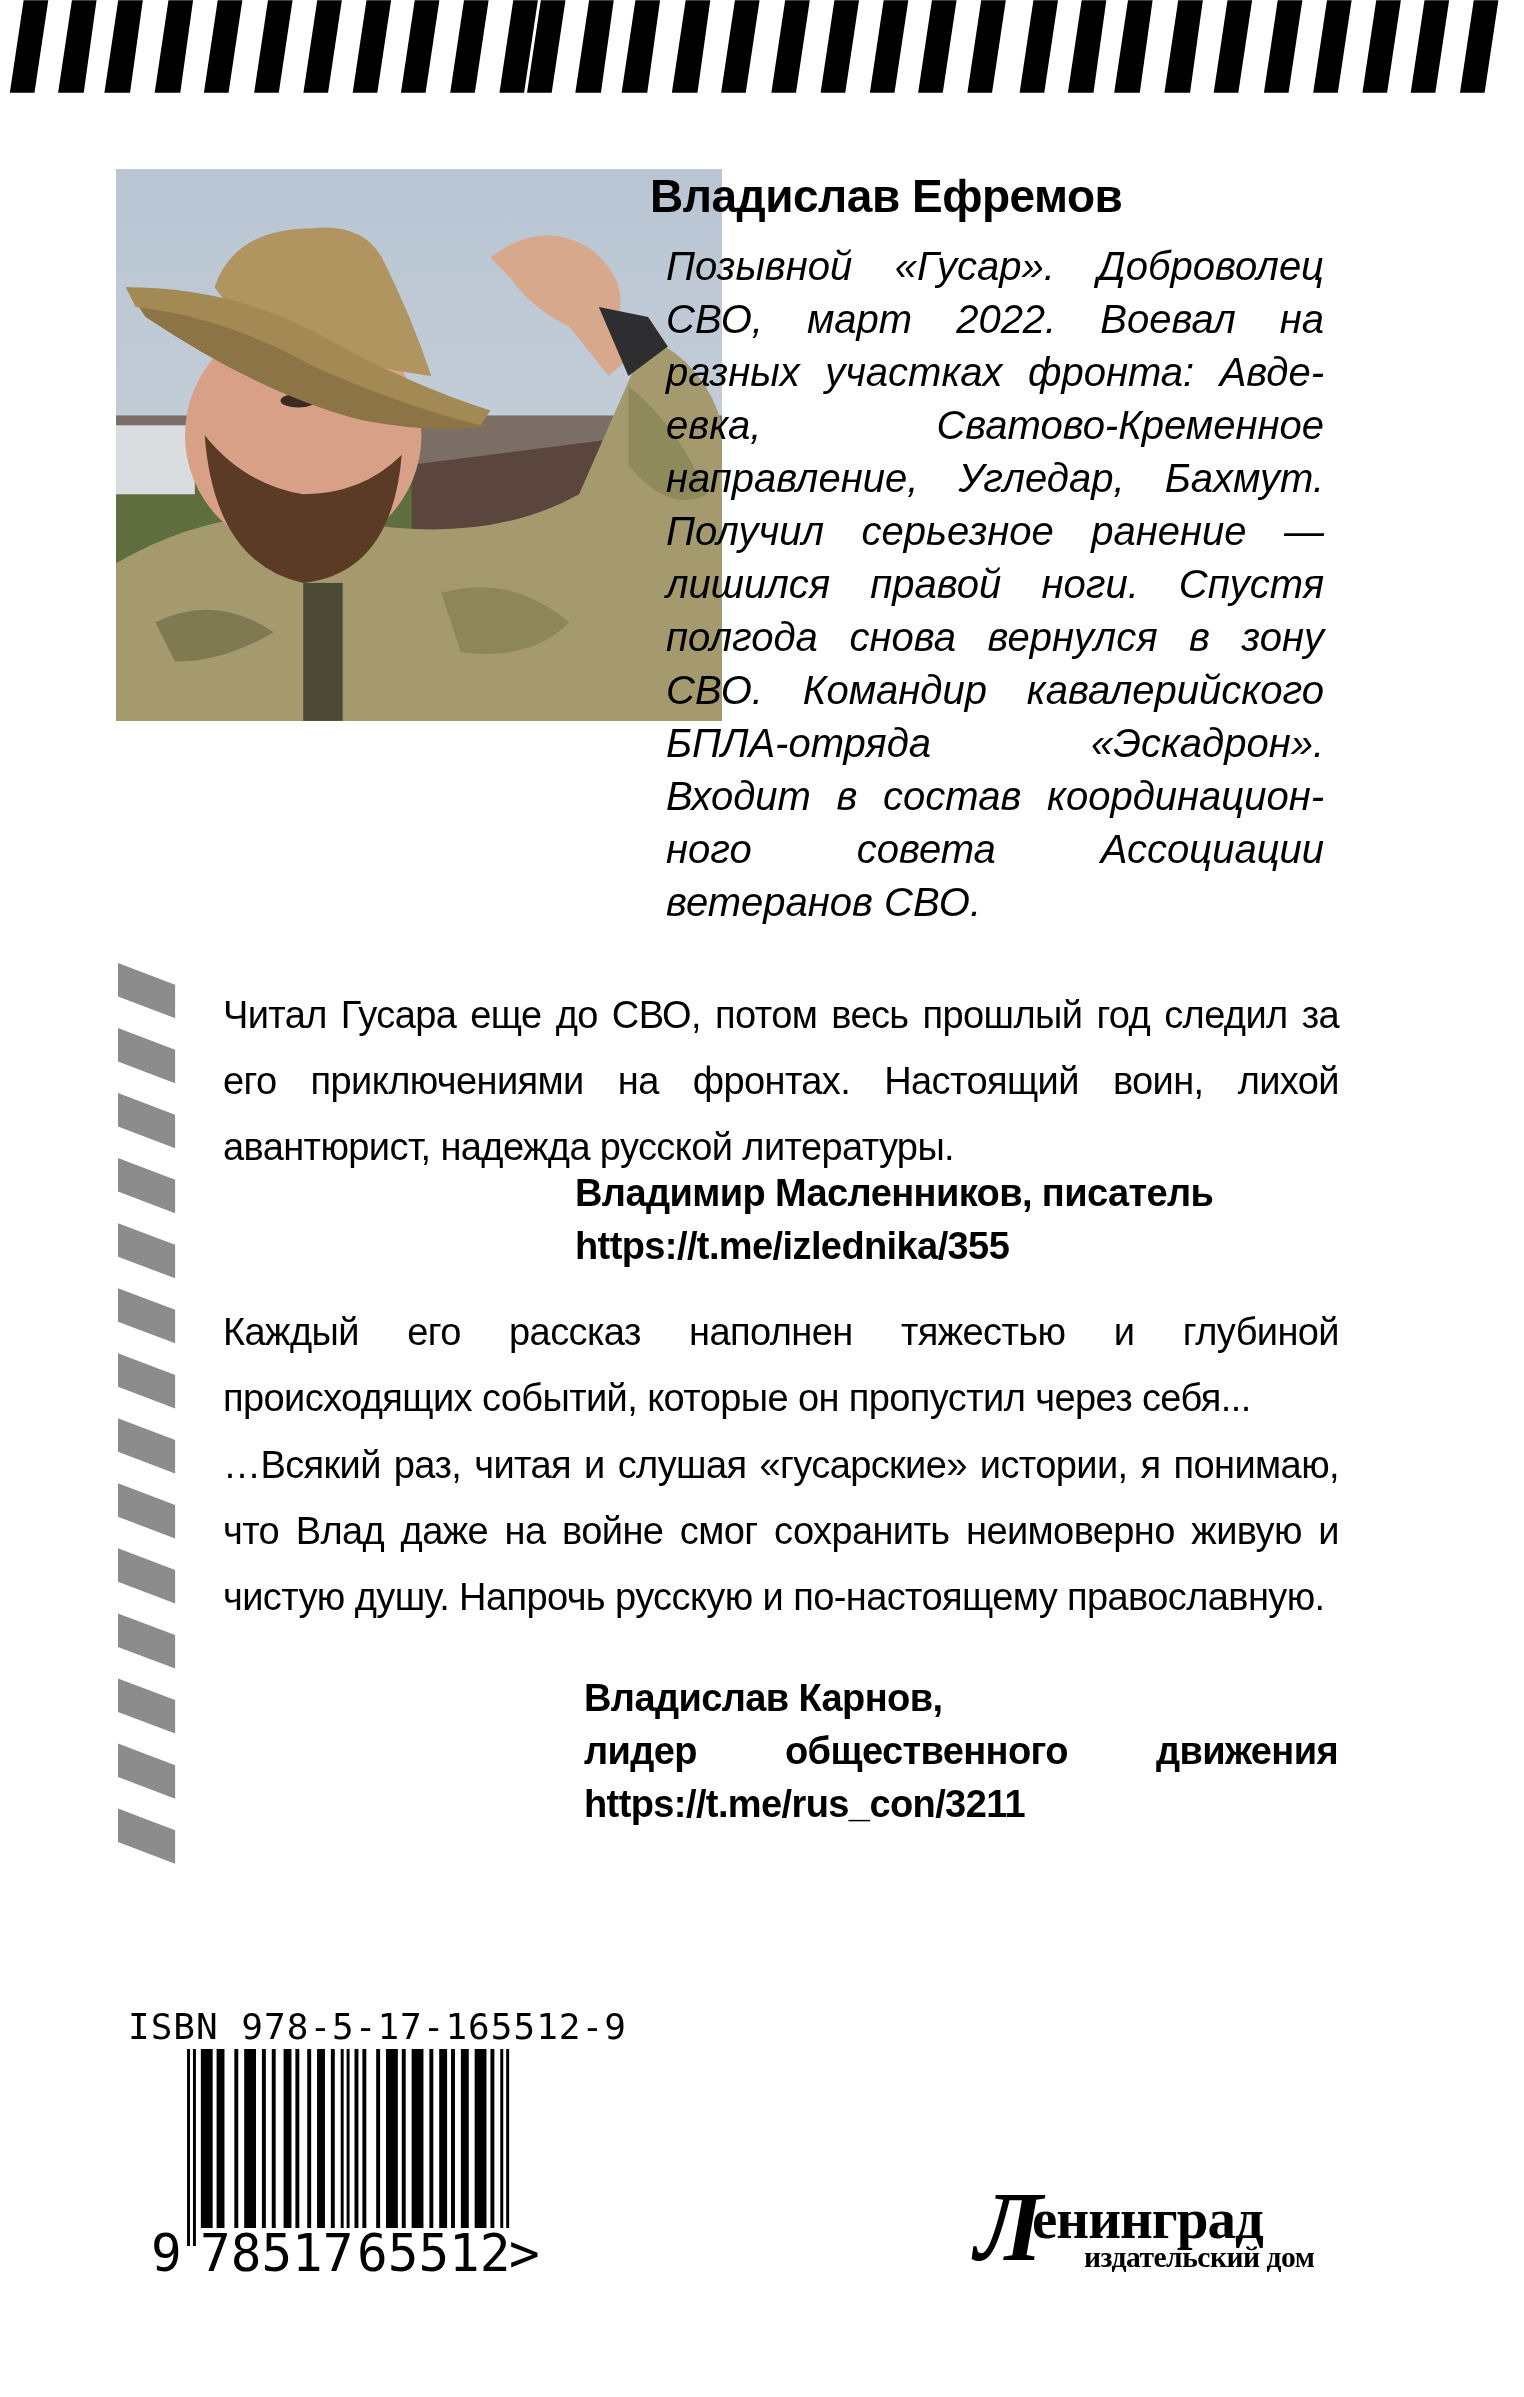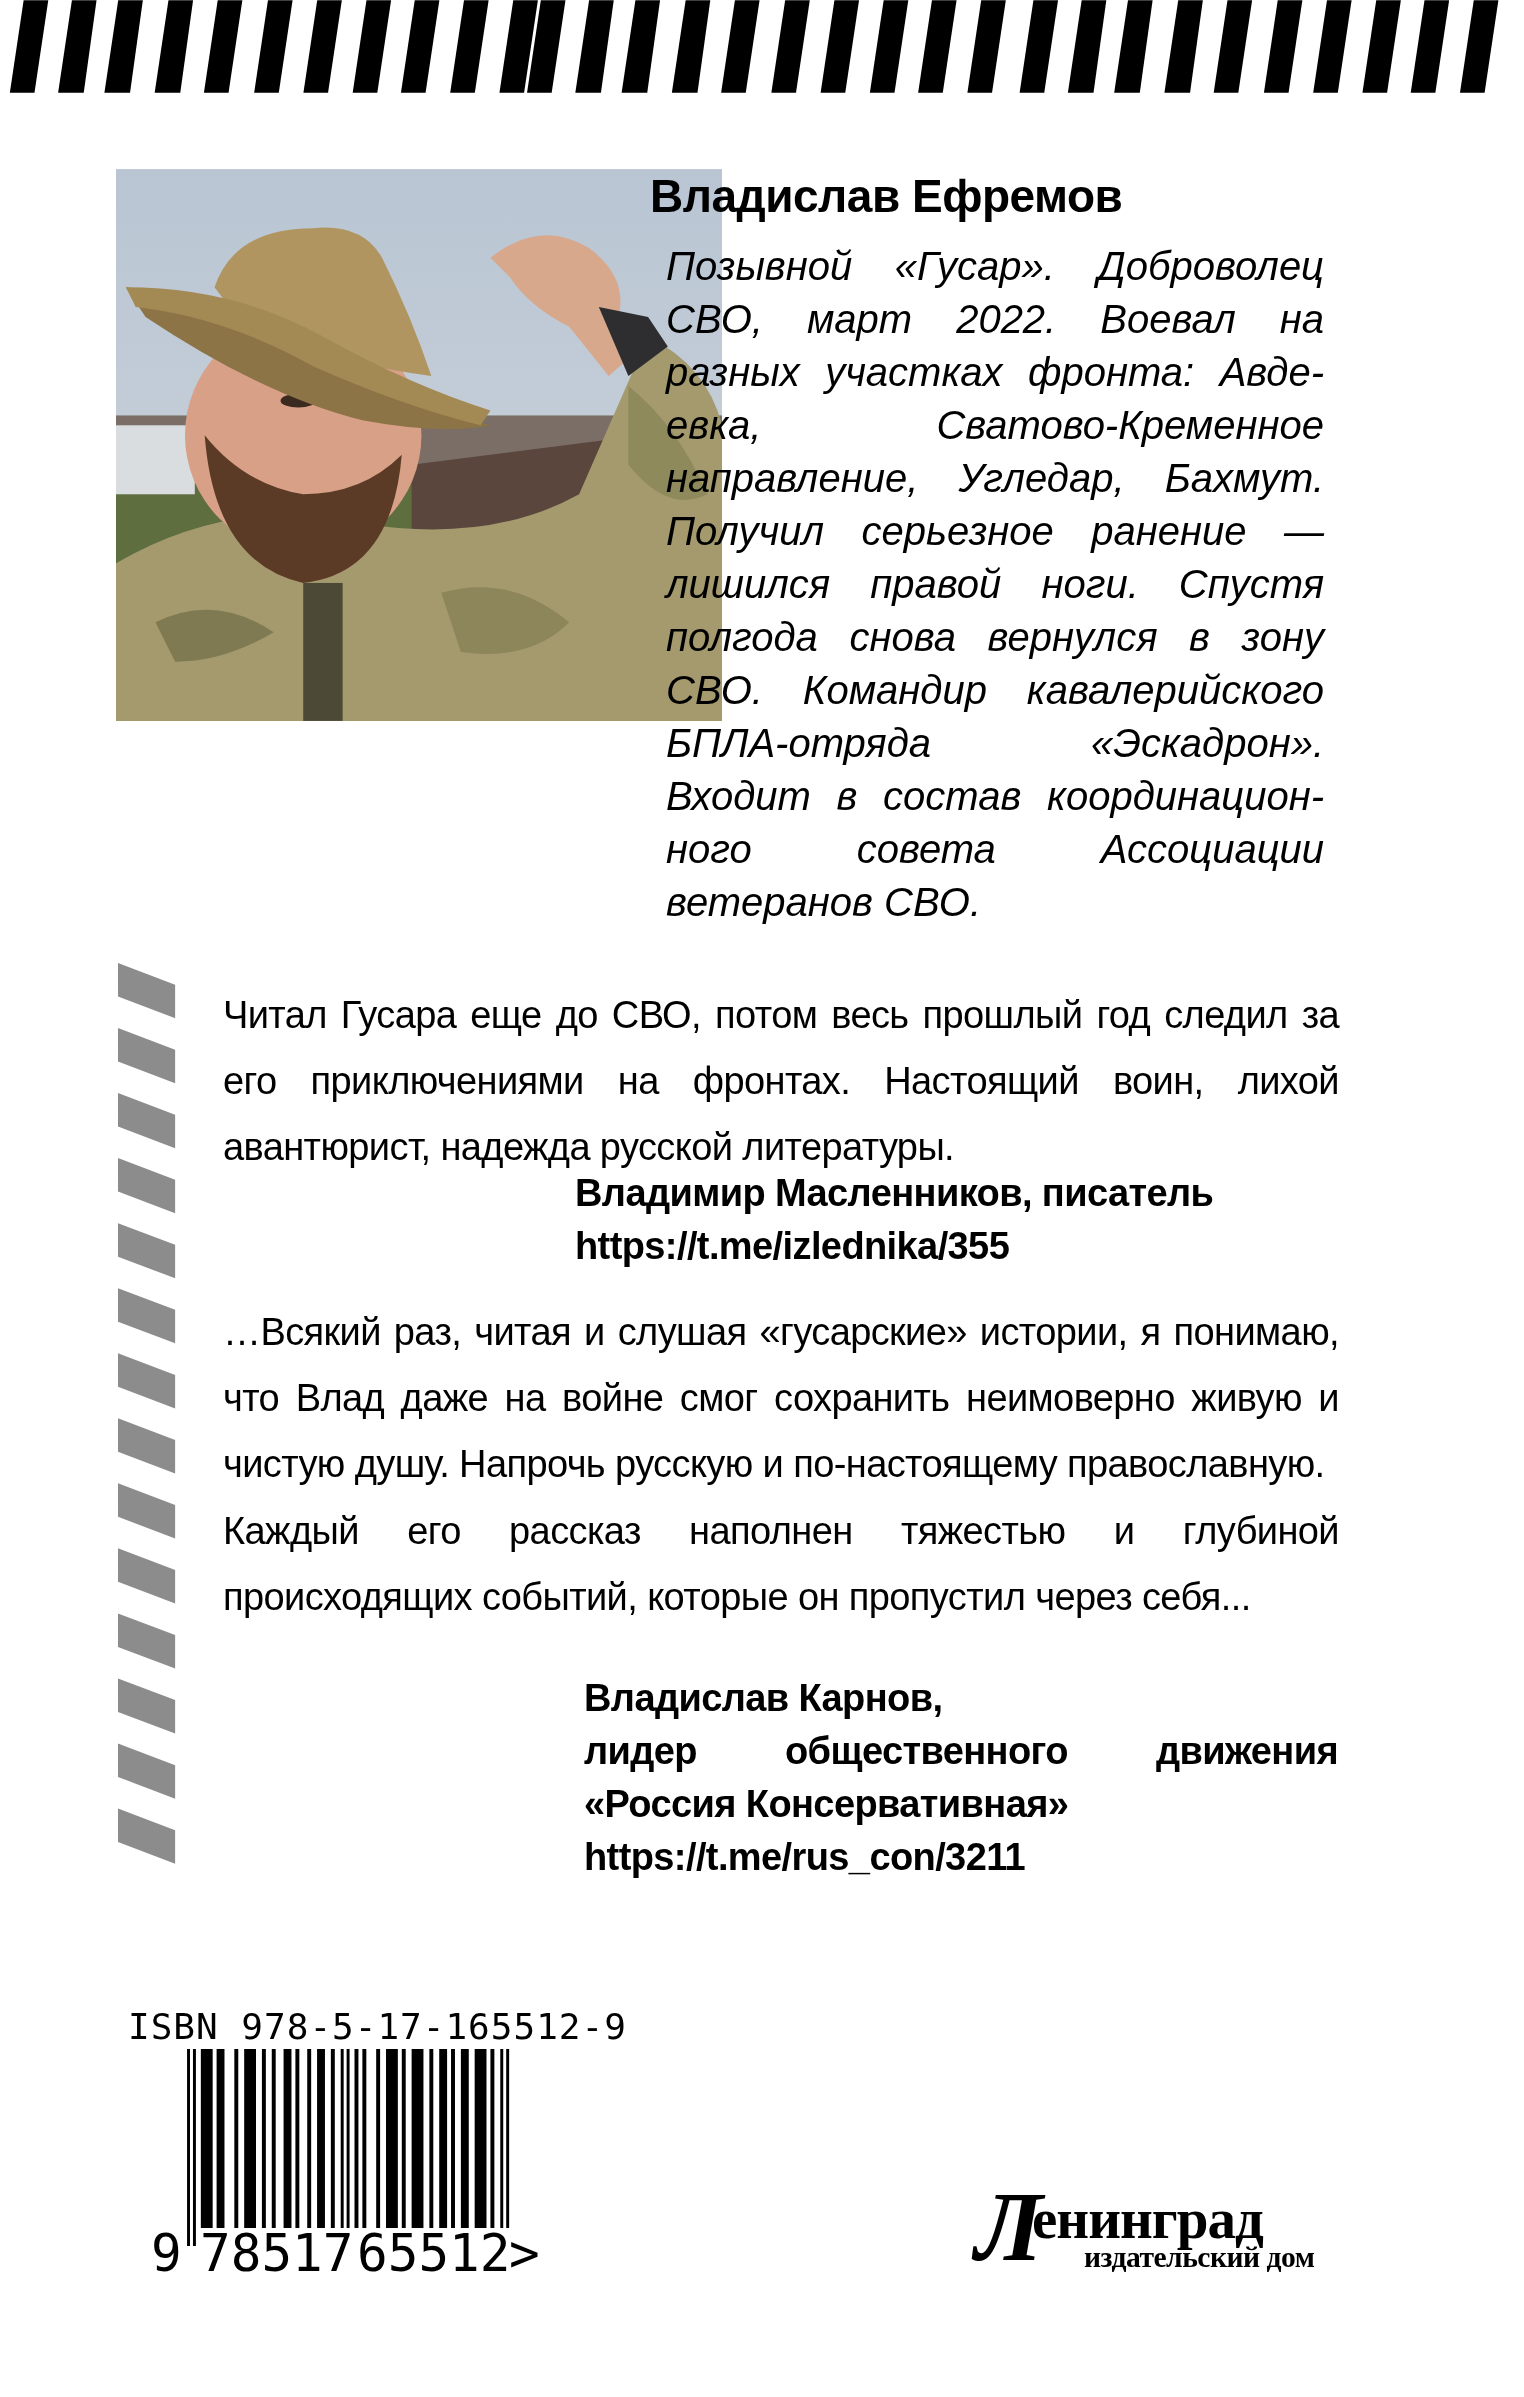--- a/index.html
+++ b/index.html
@@ -157,27 +157,26 @@
 
 <div class="quote q1">
   <p>Читал Гусара еще до СВО, потом весь прошлый год следил за его приключениями на фронтах. Настоящий воин, лихой авантюрист, надежда русской литературы.</p>
 </div>
 <div class="sig1">
   <div>Владимир Масленников, писатель</div>
   <div>https://t.me/izlednika/355</div>
 </div>
 
 <div class="quote q2">
+  <p>Каждый его рассказ наполнен тяжестью и глубиной происходящих событий, которые он пропустил через себя...</p>
   <p>…Всякий раз, читая и слушая «гусарские» истории, я понимаю, что Влад даже на войне смог сохранить неимоверно живую и чистую душу. Напрочь русскую и по-настоящему православную.</p>
-  <p>Каждый его рассказ наполнен тяжестью и глубиной происходящих событий, которые он пропустил через себя...</p>
 </div>
 <div class="sig2">
   <div>Владислав Карнов,</div>
   <div class="just">лидер общественного движения</div>
-  <div>«Россия Консервативная»</div>
   <div>https://t.me/rus_con/3211</div>
 </div>
 
 <div class="isbn">ISBN 978-5-17-165512-9</div>
 <svg class="barcode" viewBox="0 0 340 200">
   <g fill="#000">
     <rect x="0" y="0" width="3" height="200"></rect>
       <rect x="6" y="0" width="3" height="200"></rect>
     <rect x="14" y="0" width="12" height="188"></rect>
       <rect x="30" y="0" width="8" height="188"></rect>

